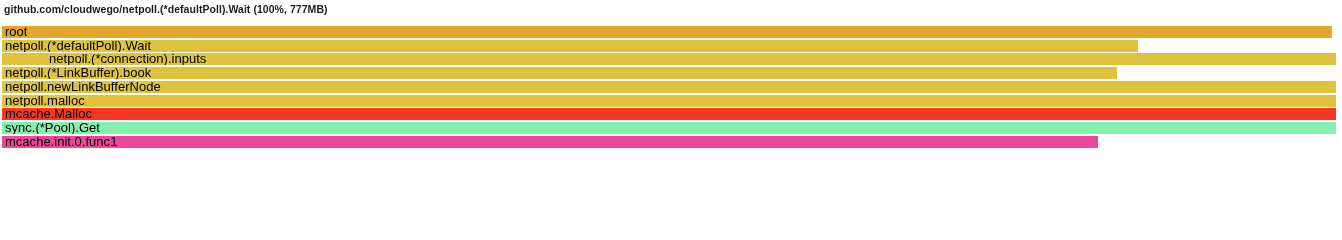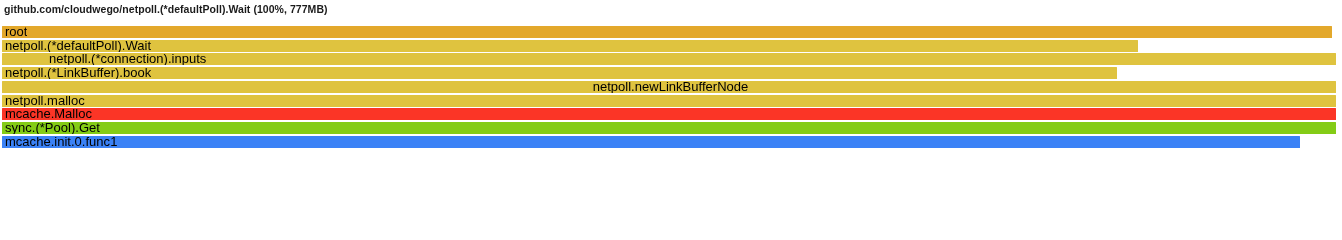--- a/index.html
+++ b/index.html
@@ -66,21 +66,21 @@
     overflow: hidden;
     text-overflow: clip;
     letter-spacing: 0.02px;
   }
 
   
   .fg-row-0 { top: 0px; }
   .fg-row-1 { top: 13.7px; }
   .fg-row-2 { top: 27.4px; }
   .fg-row-3 { top: 41.1px; }
-  .fg-row-4 { top: 54.8px; justify-content: center; }
+  .fg-row-4 { top: 54.8px; }
   .fg-row-5 { top: 68.5px; }
   .fg-row-6 { top: 82.2px; }
   .fg-row-7 { top: 95.9px; }
   .fg-row-8 { top: 109.6px; }
 </style>
 </head>
 <body>
 
 <div id="flamegraph-root">
 
@@ -109,22 +109,22 @@
     </div>
 
     <div class="fg-frame fg-row-6" style="background-color: rgb(251, 53, 38); width: 1333.97px;">
       <span class="fg-frame-label">mcache.Malloc</span>
     </div>
 
     <div class="fg-frame fg-row-5" style="background-color: rgb(223, 195, 63); width: 1333.97px;">
       <span class="fg-frame-label">netpoll.malloc</span>
     </div>
 
-    <div class="fg-frame fg-row-7" style="background-color: #84cc16; width: 1333.97px;">
+    <div class="fg-frame fg-row-7" style="background-color: #86efac; width: 1333.97px;">
       <span class="fg-frame-label">sync.(*Pool).Get</span>
     </div>
 
-    <div class="fg-frame fg-row-8" style="background-color: #3b82f6; width: 1298px;">
+    <div class="fg-frame fg-row-8" style="background-color: #ec4899; width: 1096px;">
       <span class="fg-frame-label">mcache.init.0.func1</span>
     </div>
 
   </div>
 </div>
 
 </body></html>

